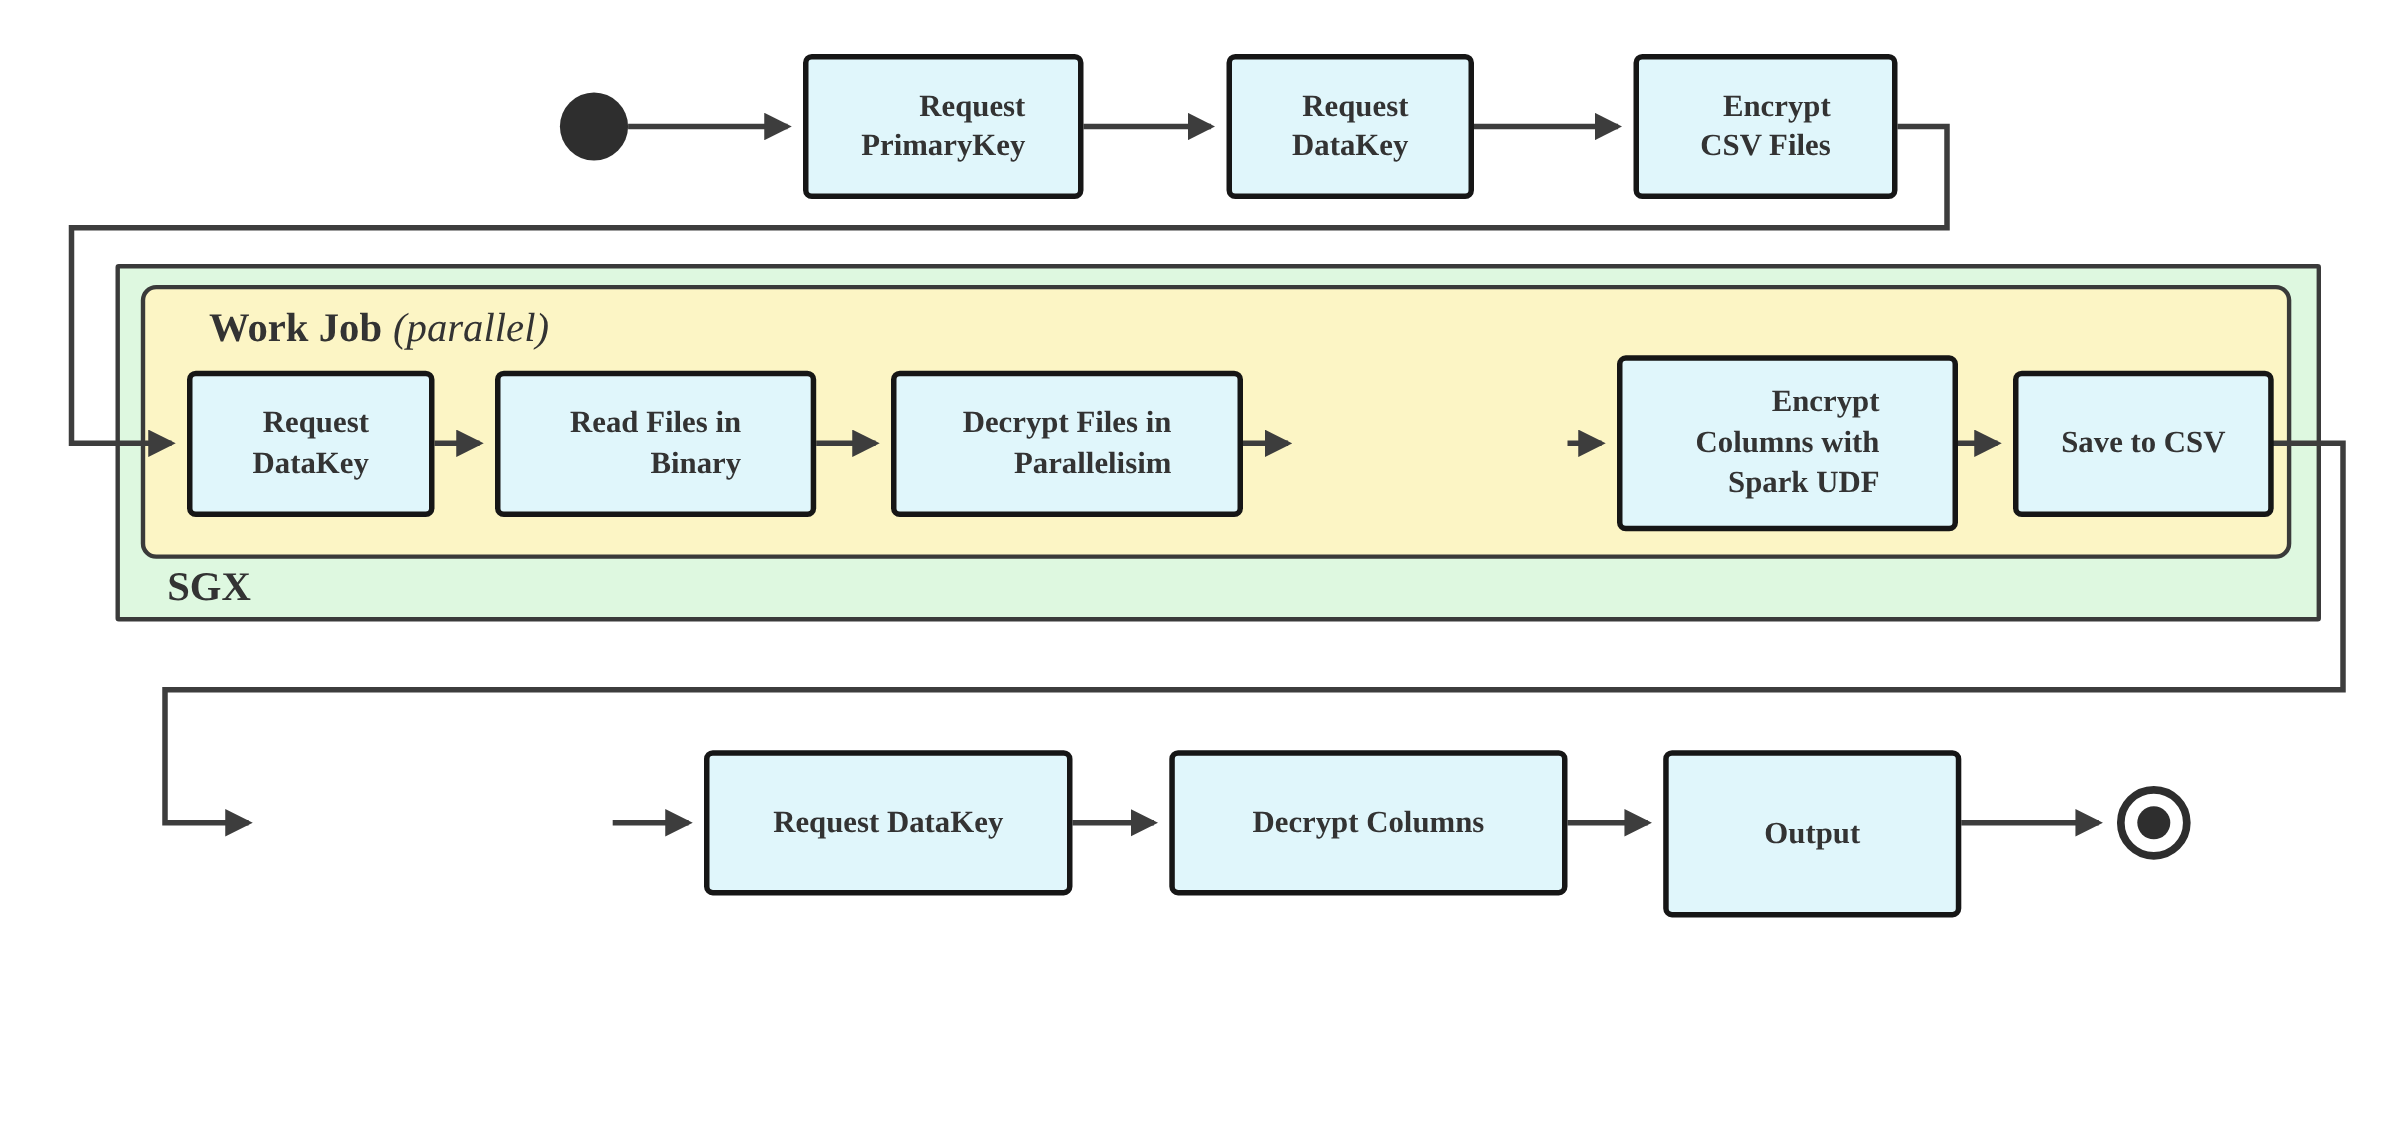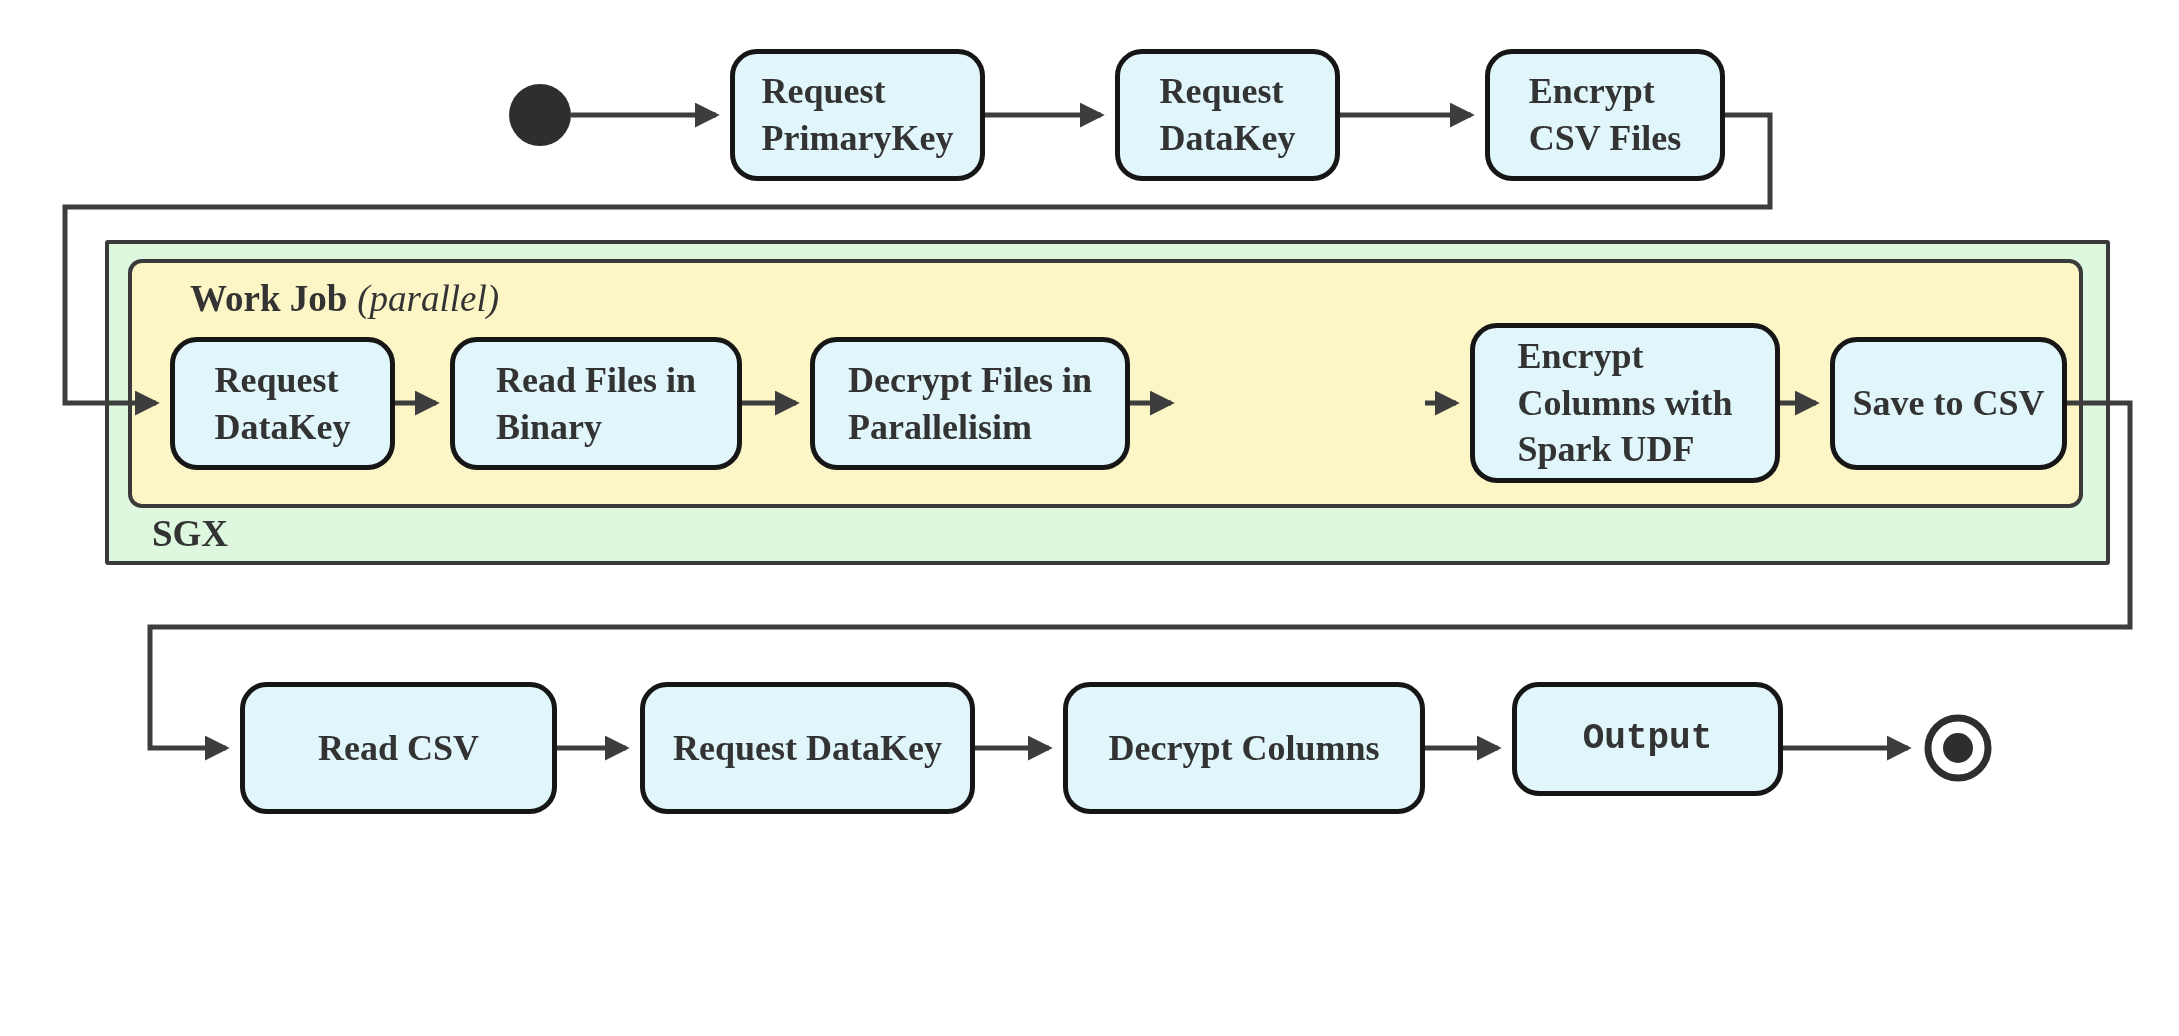--- a/index.html
+++ b/index.html
@@ -30,24 +30,24 @@
   }
   .spark-label .suffix{font-weight:normal;font-style:italic;margin-left:10px;}
   .sgx-label{
     position:absolute;left:43px;bottom:6px;
     font-size:37px;font-weight:bold;
   }
   .node{
     position:absolute;box-sizing:border-box;
     background:var(--node-fill,#e0f6fb);
     border:5px solid var(--node-border,#161616);
-    border-radius:27px;
+    border-radius:8px;
     display:flex;align-items:center;justify-content:center;
-    text-align:left;
-    font-size:36px;font-weight:bold;line-height:1.3;
+    text-align:right;
+    font-size:28px;font-weight:bold;line-height:1.3;
     white-space:pre-line;
     padding:4px 8px;
   }
   .caption{
     position:absolute;left:0;top:882px;width:2179px;
     text-align:center;
     font-size:46px;font-weight:bold;
   }
   svg.wires{position:absolute;left:0;top:0;pointer-events:none;}
   svg.wires path.wire{fill:none;stroke:var(--connector,#3d3d3d);stroke-width:5px;}
@@ -111,19 +111,18 @@
 DataKey</div>
   <div class="node" style="left:450px;top:337px;width:292px;height:133px;">Read Files in
 Binary</div>
   <div class="node" style="left:810px;top:337px;width:320px;height:133px;">Decrypt Files in
 Parallelisim</div>
   <div class="node" style="left:1470px;top:323px;width:310px;height:160px;">Encrypt
 Columns with
 Spark UDF</div>
   <div class="node" style="left:1830px;top:337px;width:237px;height:133px;">Save to CSV</div>
 
-  <div class="node" style="left:240px;top:682px;width:317px;height:132px;">Read CSV</div>
   <div class="node" style="left:640px;top:682px;width:335px;height:132px;">Request DataKey</div>
   <div class="node" style="left:1063px;top:682px;width:362px;height:132px;">Decrypt Columns</div>
-  <div class="node" style="left:1512px;top:682px;width:271px;height:114px;font-family:Liberation Mono, monospace;">Output</div>
+  <div class="node" style="left:1512px;top:682px;width:271px;height:152px;">Output</div>
 
 
 </div>
 
 </body></html>

